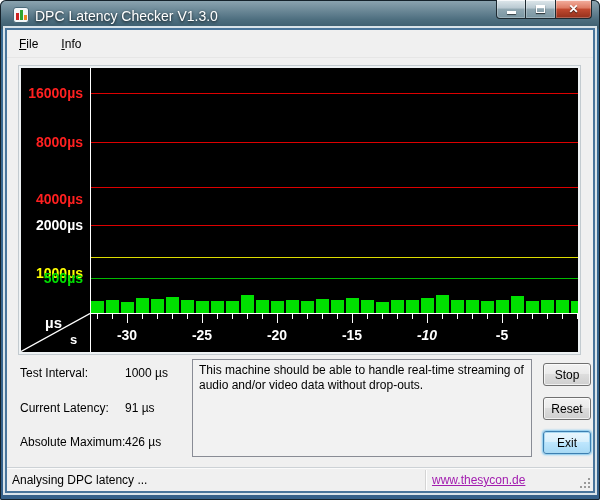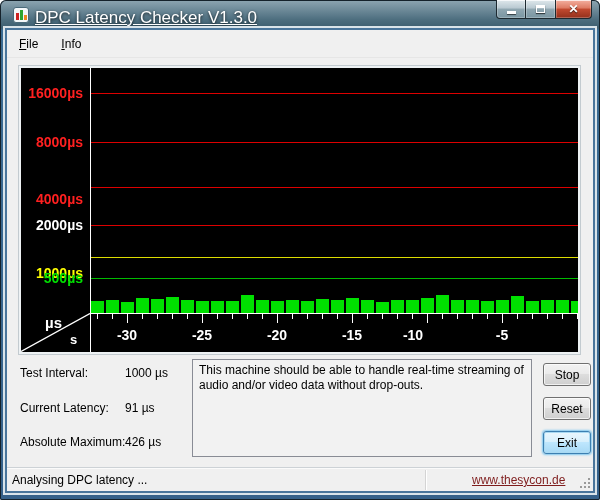--- a/index.html
+++ b/index.html
@@ -12,23 +12,22 @@
     position: relative; width: 600px; height: 500px;
     border-radius: 6px 6px 2px 2px; overflow: hidden;
     background: linear-gradient(180deg, #8ea6b2 0%, #4c6d7e 4%, #3c5e70 28px, #3a6b92 30px, #35618a 100%);
     box-shadow: inset 0 0 0 1px #15222b;
   }
   
   .titlebar { position: absolute; left: 0; top: 0; width: 100%; height: 30px; }
   .app-icon { position: absolute; left: 13px; top: 7px; width: 16px; height: 16px; }
   .title-text {
     position: absolute; left: 35px; top: 8px;
-    font-size: 17px; color: #ffffff; text-shadow: 0 1px 3px rgba(0,0,0,.8);
+    font-size: 14px; color: #ffffff; text-shadow: 0 1px 3px rgba(0,0,0,.8);
     white-space: nowrap;
-    text-decoration: underline;
   }
   .winbtns { position: absolute; top: 0; right: 8px; height: 19px; display: flex; }
   .winbtn {
     height: 19px; border: 1px solid #1c2930; border-top: none;
     background: linear-gradient(180deg, #dfe8ec 0%, #b9c9d1 45%, #90a7b1 50%, #7a96a2 100%);
     display: flex; align-items: center; justify-content: center;
     box-shadow: inset 0 1px 0 rgba(255,255,255,.65), inset 0 0 0 1px rgba(255,255,255,.25);
   }
   .winbtn.min { width: 30px; border-radius: 0 0 0 4px; }
   .winbtn.max { width: 30px; border-left: none; }
@@ -101,21 +100,21 @@
     background: linear-gradient(180deg, #eaf6fd 0%, #d9f0fc 45%, #bee6fd 50%, #a7d9f5 100%);
   }
   
   .statusbar {
     position: absolute; left: 0; bottom: 0; width: 100%; height: 24px;
     border-top: 1px solid #cdd2d6; box-shadow: inset 0 1px 0 #fbfbfb;
     background: #f0f0f0;
   }
   .status-msg { position: absolute; left: 5px; top: 5px; }
   .status-sep { position: absolute; left: 418px; top: 2px; width: 1px; height: 20px; background: #d4d4d4; box-shadow: 1px 0 0 #fff; }
-  .status-link { position: absolute; left: 425px; top: 5px; color: #7f1d1d; text-decoration: underline; cursor: pointer; margin-left: 40px; }
+  .status-link { position: absolute; left: 425px; top: 5px; color: #a21caf; text-decoration: underline; cursor: pointer; }
   .grip { position: absolute; right: 2px; bottom: 2px; }
 </style>
 </head>
 <body>
 
 <div class="window">
 
   <div class="titlebar">
     <svg class="app-icon" viewBox="0 0 16 16">
       <rect x="0.5" y="0.5" width="15" height="15" rx="2.5" fill="#f4f7f9" stroke="#4a6a7a"></rect>
@@ -222,21 +221,21 @@
           <div class="tick" style="left: 286px; height: 5px;"></div>
           <div class="tick" style="left: 301px; height: 5px;"></div>
           <div class="tick" style="left: 316px; height: 5px;"></div>
           <div class="tick" style="left: 331px; height: 9px;"></div>
           <div class="xlabel" style="left: 331px;">-15</div>
           <div class="tick" style="left: 346px; height: 5px;"></div>
           <div class="tick" style="left: 361px; height: 5px;"></div>
           <div class="tick" style="left: 376px; height: 5px;"></div>
           <div class="tick" style="left: 391px; height: 5px;"></div>
           <div class="tick" style="left: 406px; height: 9px;"></div>
-          <div class="xlabel" style="left: 392px;">-10</div>
+          <div class="xlabel" style="left: 406px; font-style: italic;">-10</div>
           <div class="tick" style="left: 421px; height: 5px;"></div>
           <div class="tick" style="left: 436px; height: 5px;"></div>
           <div class="tick" style="left: 451px; height: 5px;"></div>
           <div class="tick" style="left: 466px; height: 5px;"></div>
           <div class="tick" style="left: 481px; height: 9px;"></div>
           <div class="xlabel" style="left: 481px;">-5</div>
           <div class="tick" style="left: 496px; height: 5px;"></div>
           <div class="tick" style="left: 511px; height: 5px;"></div>
           <div class="tick" style="left: 526px; height: 5px;"></div>
           <div class="tick" style="left: 541px; height: 5px;"></div>

